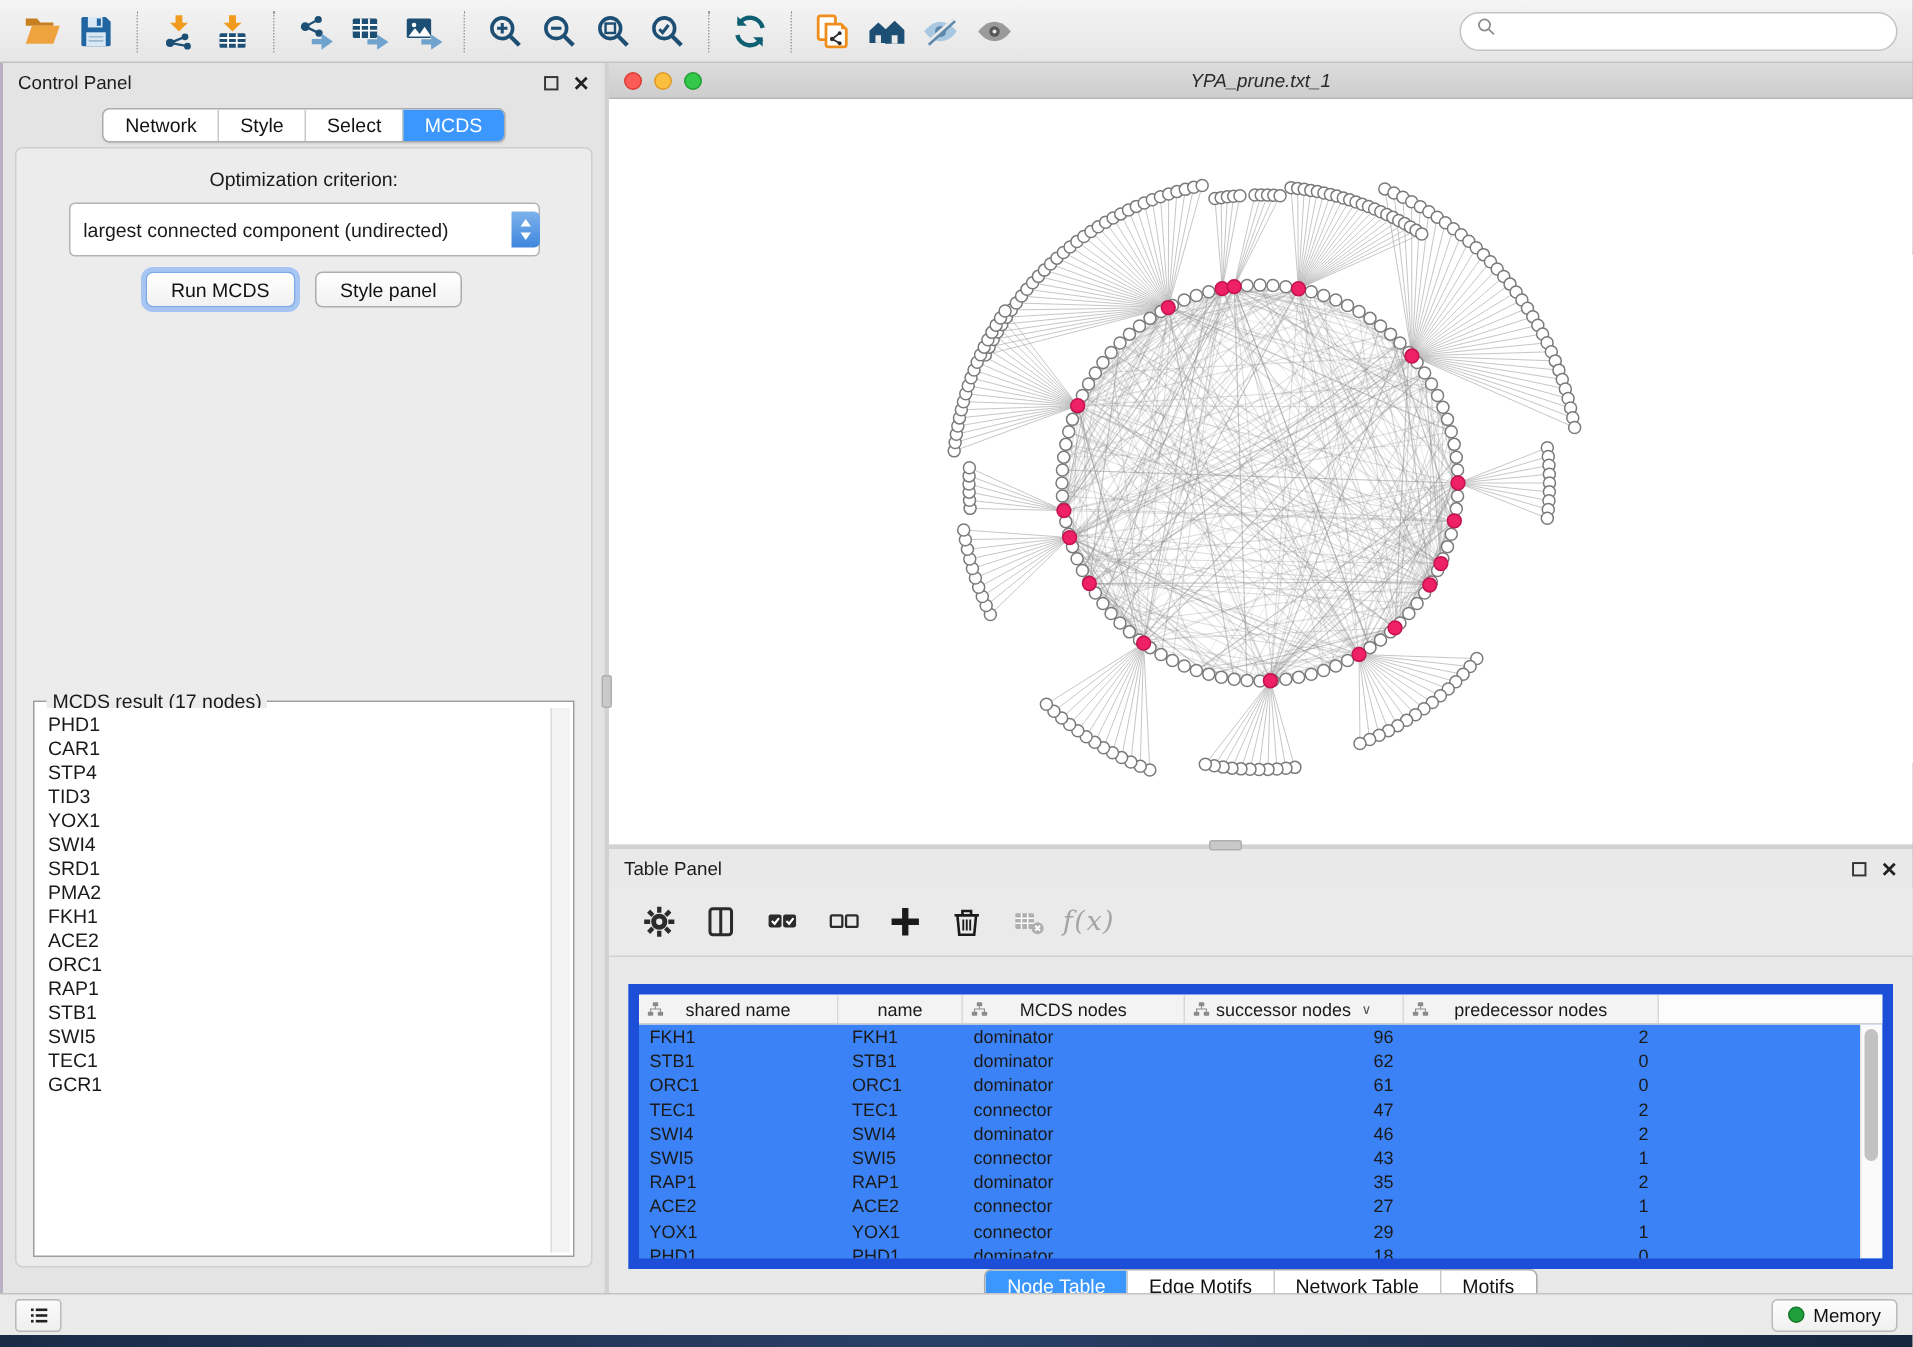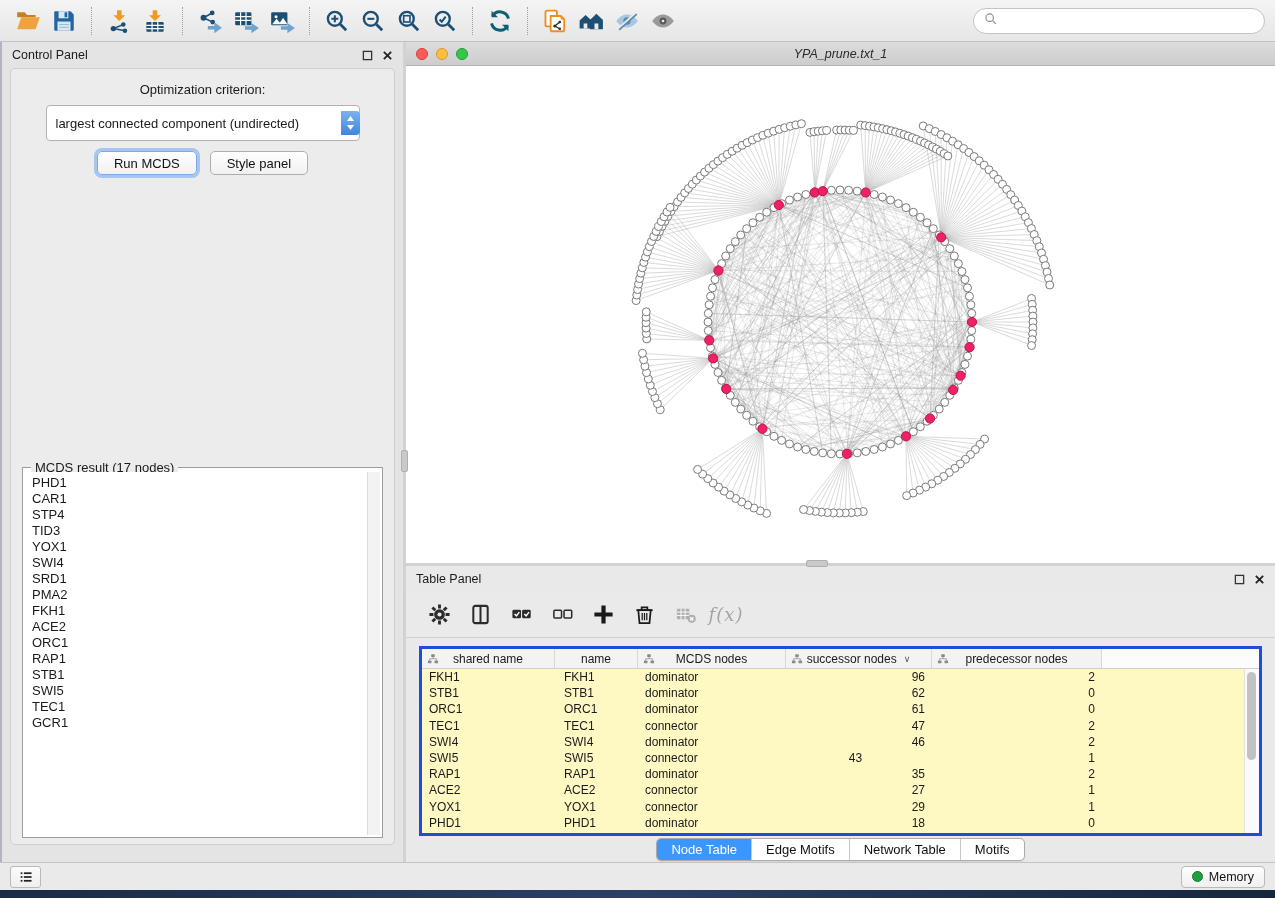--- a/index.html
+++ b/index.html
@@ -65,21 +65,21 @@
   .net-canvas { flex:1; background:#fff; overflow:hidden; }
   .net-canvas svg { display:block; }
 
   
   .table-panel { flex:1; background:#e9e9e9; display:flex; flex-direction:column; min-height:0; }
   .tp-toolbar { height:46px; flex:0 0 46px; background:#eaeaea; border-bottom:1px solid #d2d2d2; display:flex; align-items:center; gap:15px; padding-left:20px; }
   .tp-btn { width:26px; height:26px; display:flex; align-items:center; justify-content:center; }
   .tp-btn svg { width:23px; height:23px; display:block; }
   .tp-btn.disabled { opacity:.9; }
   .fx-label { font:italic 18px "DejaVu Serif", serif; color:#9d9d9d; letter-spacing:1px; }
-  .table-wrap { margin:8px 13px 0; height:190px; flex:0 0 190px; background:#fef9c3; border:3px solid #1d4ed8; position:relative; overflow:hidden; }
+  .table-wrap { margin:18px 13px 0; height:190px; flex:0 0 190px; background:#3b82f6; border:7px solid #1d4ed8; position:relative; overflow:hidden; }
   .t-header { height:20px; display:flex; background:#f3f3f3; border-bottom:1px solid #cfcfcf; }
   .th-cell { position:relative; display:flex; align-items:center; justify-content:center; font-size:12px; border-right:1px solid #d8d8d8; background:#f3f3f3; }
   .th-cell .hier { position:absolute; left:5px; top:4px; }
   .th-cell .hier svg { width:12px; height:12px; display:block; }
   .th-cell .sort { margin-left:7px; font-size:9px; color:#555; }
   .th-fill { flex:1; background:#fcfcfc; }
   .t-body { position:absolute; top:20px; left:0; right:15px; bottom:0; }
   .t-row { display:flex; height:16.2px; font-size:12px; align-items:center; }
   .t-cell { overflow:hidden; white-space:nowrap; }
   .t-scroll { position:absolute; top:20px; right:0; bottom:0; width:15px; background:#fafafa; border-left:1px solid #e2e2e2; }
@@ -284,20 +284,28 @@
               <svg viewBox="0 0 12 12" fill="none" stroke="#333" stroke-width="1.4">
                 <rect x="1.5" y="1.5" width="9" height="9"></rect>
               </svg>
             </span>
           <span>
               <svg viewBox="0 0 12 12" stroke="#222" stroke-width="2">
                 <path d="M2 2l8 8M10 2l-8 8"></path>
               </svg>
             </span>
         </span>
+      </div>
+      <div class="tabs-row">
+        <div class="seg">
+            <div class="seg-item">Network</div>
+            <div class="seg-item">Style</div>
+            <div class="seg-item">Select</div>
+            <div class="seg-item active">MCDS</div>
+          </div>
       </div>
       <div class="cp-content">
         <div class="opt-label">Optimization criterion:</div>
         <div class="select">
           <span class="select-val">largest connected component (undirected)</span>
           <span class="select-stepper">
             <svg viewBox="0 0 11 16" fill="#fff">
                 <path d="M5.5 1L9 6H2z"></path>
                 <path d="M5.5 15L2 10h7z"></path>
               </svg>
@@ -1459,21 +1467,21 @@
                 <div class="t-cell" style="width: 133px; flex: 0 0 133px; padding-left: 7px;">SWI4</div>
                 <div class="t-cell" style="width: 83px; flex: 0 0 83px; padding-left: 9px;">SWI4</div>
                 <div class="t-cell" style="width: 148px; flex: 0 0 148px; padding-left: 7px;">dominator</div>
                 <div class="t-cell" style="width: 146px; flex: 0 0 146px; text-align: right; padding-right: 7px;">46</div>
                 <div class="t-cell" style="width: 170px; flex: 0 0 170px; text-align: right; padding-right: 7px;">2</div>
               </div>
               <div class="t-row">
                 <div class="t-cell" style="width: 133px; flex: 0 0 133px; padding-left: 7px;">SWI5</div>
                 <div class="t-cell" style="width: 83px; flex: 0 0 83px; padding-left: 9px;">SWI5</div>
                 <div class="t-cell" style="width: 148px; flex: 0 0 148px; padding-left: 7px;">connector</div>
-                <div class="t-cell" style="width: 146px; flex: 0 0 146px; text-align: center; padding-right: 7px;">43</div>
+                <div class="t-cell" style="width: 146px; flex: 0 0 146px; text-align: right; padding-right: 7px;">43</div>
                 <div class="t-cell" style="width: 170px; flex: 0 0 170px; text-align: right; padding-right: 7px;">1</div>
               </div>
               <div class="t-row">
                 <div class="t-cell" style="width: 133px; flex: 0 0 133px; padding-left: 7px;">RAP1</div>
                 <div class="t-cell" style="width: 83px; flex: 0 0 83px; padding-left: 9px;">RAP1</div>
                 <div class="t-cell" style="width: 148px; flex: 0 0 148px; padding-left: 7px;">dominator</div>
                 <div class="t-cell" style="width: 146px; flex: 0 0 146px; text-align: right; padding-right: 7px;">35</div>
                 <div class="t-cell" style="width: 170px; flex: 0 0 170px; text-align: right; padding-right: 7px;">2</div>
               </div>
               <div class="t-row">

